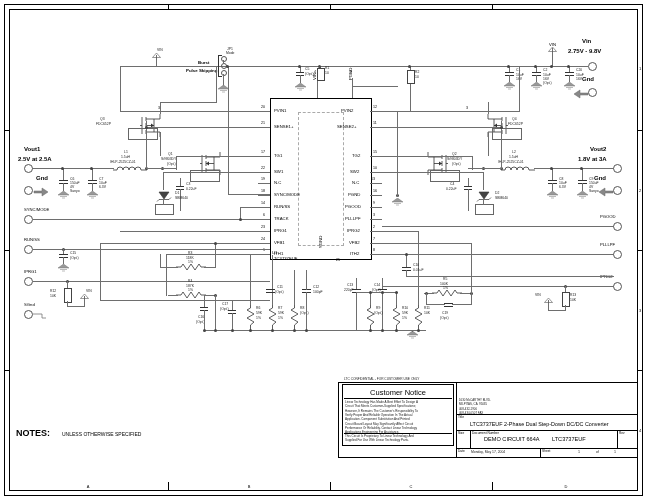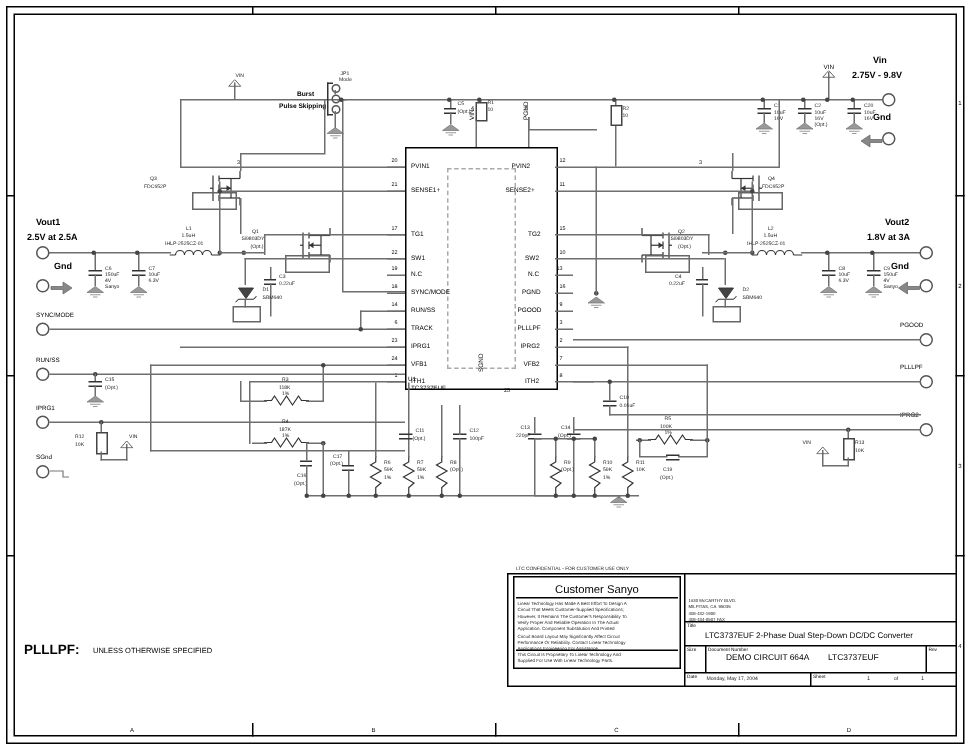--- a/index.html
+++ b/index.html
@@ -748,21 +748,21 @@
   <div class="abs w wv" style="left:406px;top:270px;height:7px;"></div>
 
   <div class="abs w wh" style="left:240px;top:207px;width:30px;"></div>
   <div class="abs w wv" style="left:240px;top:207px;height:12px;"></div>
   <div class="abs node" style="left:239px;top:218px;"></div>
 
   <div class="abs tb" style="left:338px;top:382px;width:300px;height:76px;"></div>
   <div class="abs tiny" style="left:344px;top:377px;font-size:3.2px;">LTC CONFIDENTIAL - FOR CUSTOMER USE ONLY</div>
 
   <div class="abs tb" style="left:342px;top:384px;width:112px;height:62px;"></div>
-  <div class="abs cn-title" style="left:342px;top:388px;width:112px;">Customer Sanyo</div>
+  <div class="abs cn-title" style="left:342px;top:388px;width:112px;">Customer Notice</div>
   <div class="abs" style="left:344px;top:398px;width:108px;height:1px;background:#000;"></div>
   <div class="abs tiny" style="left:345px;top:400px;width:108px;font-size:3px;line-height:1.45;">Linear Technology Has Made A Best Effort To Design A
 Circuit That Meets Customer-Supplied Specifications;
 However, It Remains The Customer's Responsibility To
 Verify Proper And Reliable Operation In The Actual
 Application. Component Substitution And Printed
 Circuit Board Layout May Significantly Affect Circuit
 Performance Or Reliability. Contact Linear Technology
 Applications Engineering For Assistance.</div>
   <div class="abs" style="left:344px;top:433px;width:108px;height:1px;background:#000;"></div>
@@ -791,16 +791,16 @@
   <div class="abs fieldlbl" style="left:458px;top:449px;">Date</div>
   <div class="abs tiny" style="left:471px;top:450px;font-size:3.4px;">Monday, May 17, 2004</div>
   <div class="abs" style="left:540px;top:448px;width:1px;height:10px;background:#000;"></div>
   <div class="abs fieldlbl" style="left:542px;top:449px;">Sheet</div>
   <div class="abs tiny" style="left:578px;top:450px;font-size:3.6px;">1</div>
   <div class="abs fieldlbl" style="left:596px;top:450px;">of</div>
   <div class="abs tiny" style="left:614px;top:450px;font-size:3.6px;">1</div>
 
   <div class="abs" style="left:456px;top:382px;width:1px;height:76px;background:#000;"></div>
 
-  <div class="abs notes-h" style="left:16px;top:428px;">PLLLPF:</div>
+  <div class="abs notes-h" style="left:16px;top:428px;">NOTES:</div>
   <div class="abs notes-b" style="left:62px;top:431px;">UNLESS OTHERWISE SPECIFIED</div>
 
 </div>
 
 </body></html>

